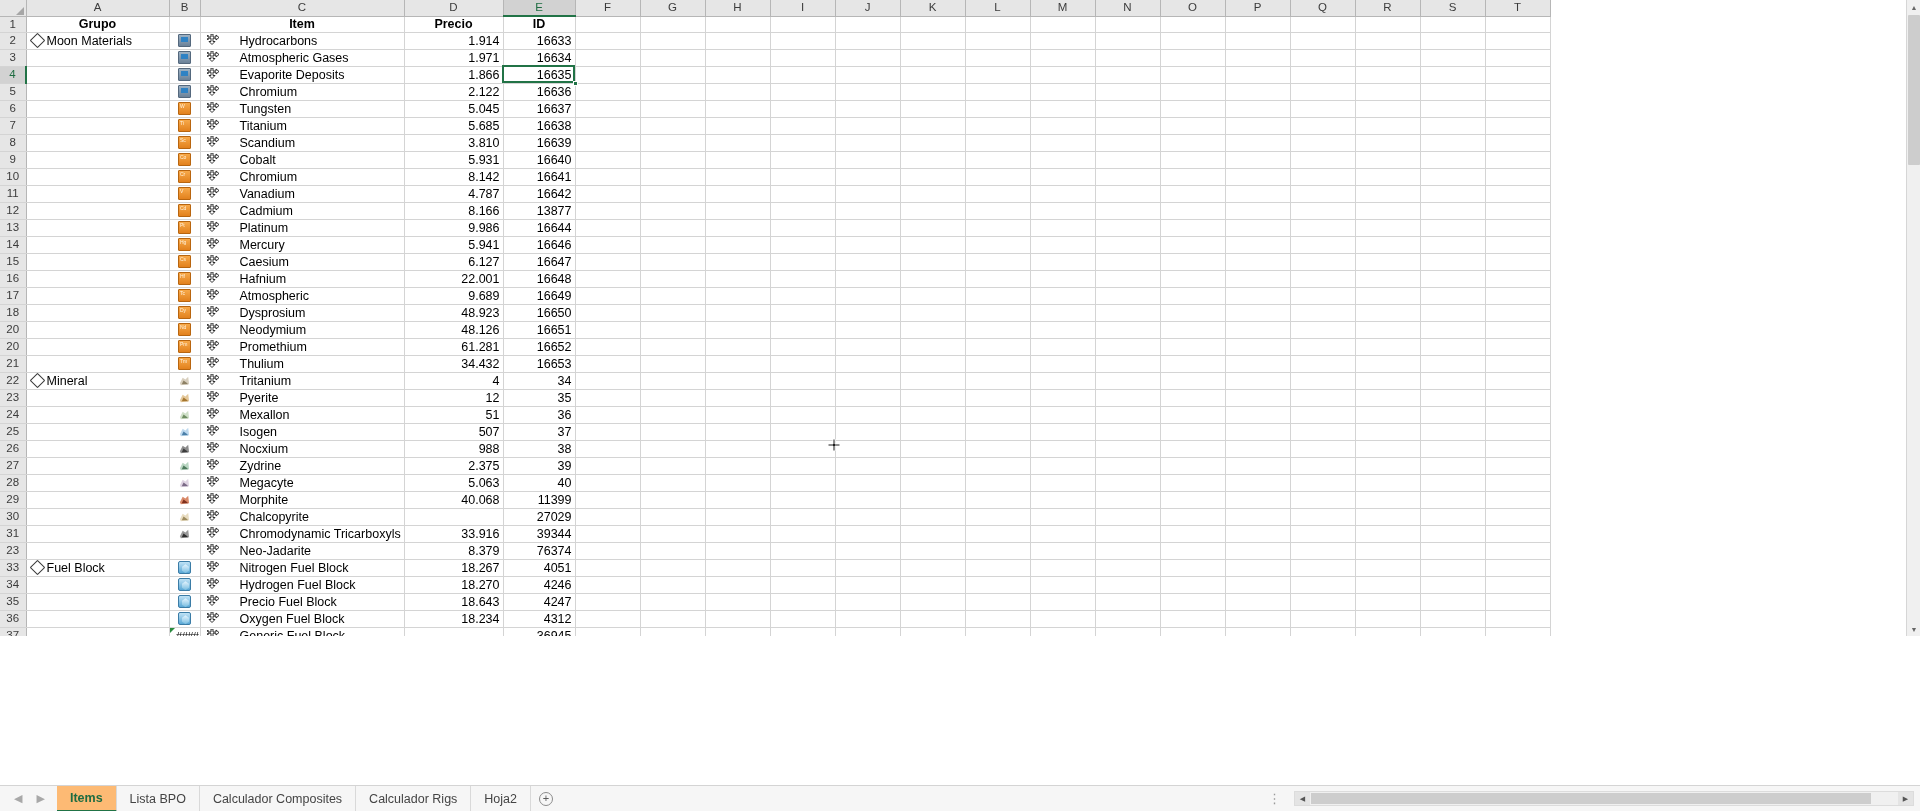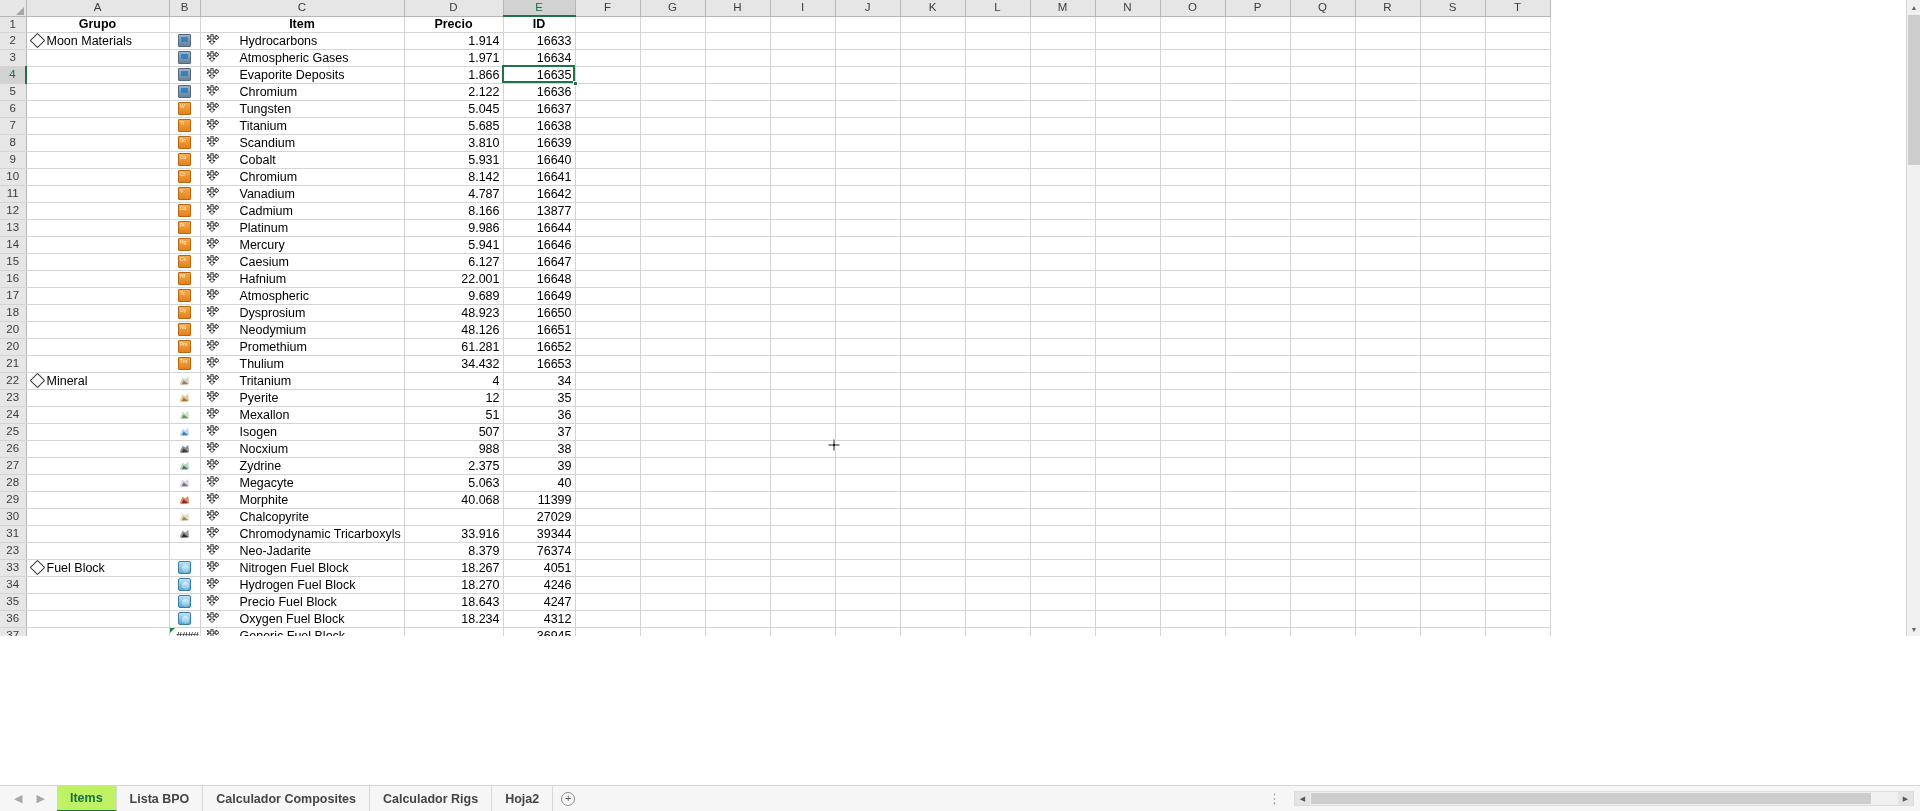--- a/index.html
+++ b/index.html
@@ -163,24 +163,23 @@
     display: flex; align-items: center;
   }
   .tabnav { display: flex; align-items: center; gap: 14px; padding: 0 12px 0 14px; color: #a8a8a8; font-size: 11px; }
   .tabnav span { cursor: default; }
   .tabs { display: flex; align-items: stretch; height: 26px; }
   .tab {
     display: flex; align-items: center; padding: 0 13px;
     font-size: 12.5px; color: #444; height: 26px;
     border-right: 1px solid #d9d9d9;
     background: #f6f6f6;
-    font-weight: bold;
   }
   .tab.active {
-    background: #bef264; color: #1e6c41; font-weight: bold;
+    background: #fdba74; color: #1e6c41; font-weight: bold;
     border-bottom: 2px solid #217346;
     border-right: 1px solid #d9d9d9;
   }
   .addsheet {
     width: 30px; display: flex; align-items: center; justify-content: center;
     color: #6f6f6f; font-size: 14px;
   }
   .addsheet .circ {
     width: 14px; height: 14px; border: 1px solid #8c8c8c; border-radius: 50%;
     display: flex; align-items: center; justify-content: center;

